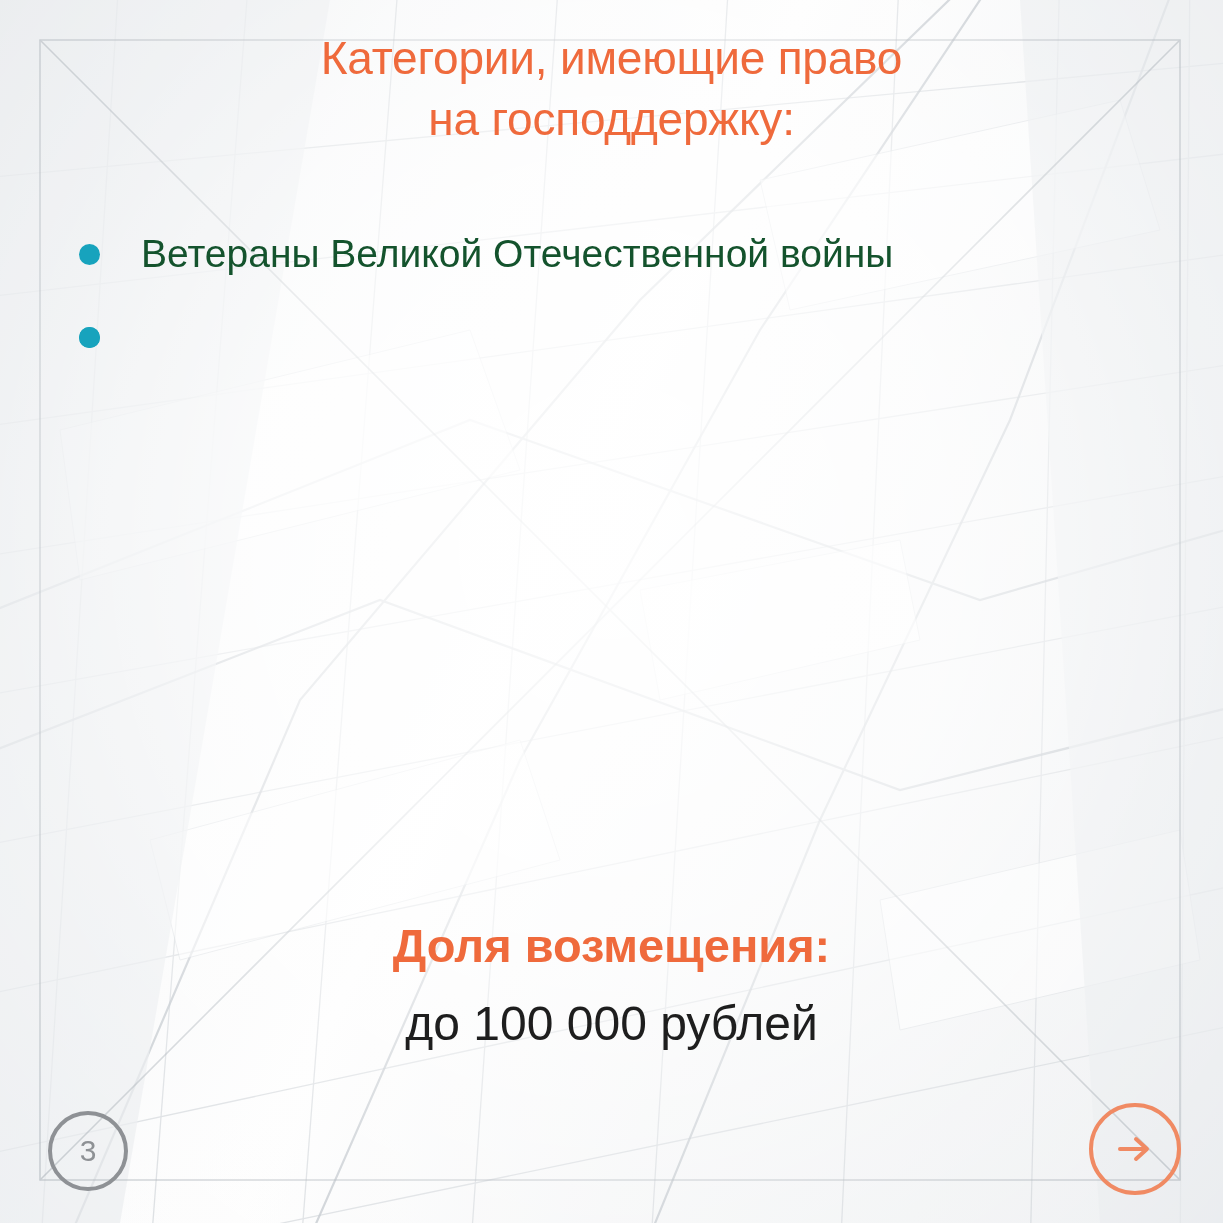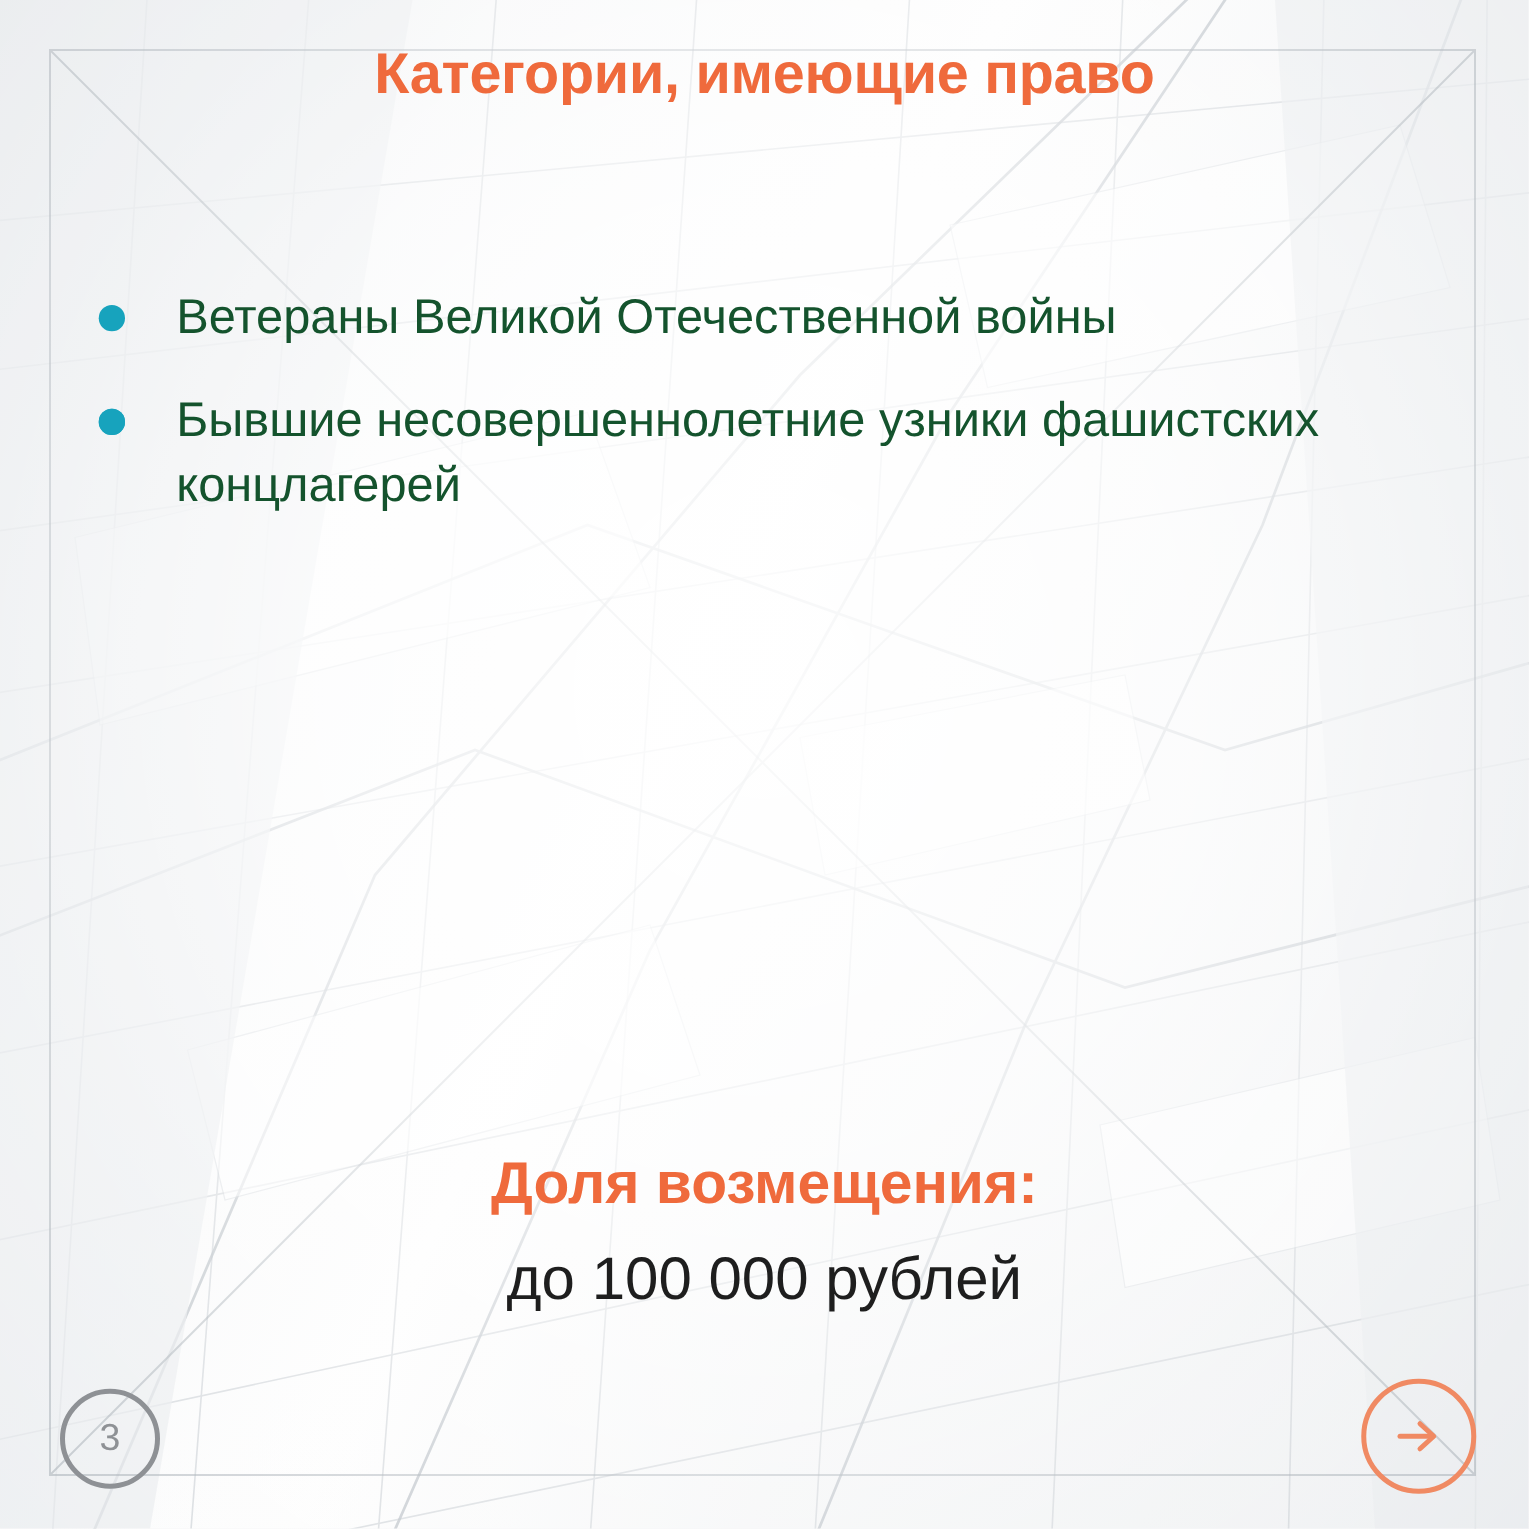--- a/index.html
+++ b/index.html
@@ -49,21 +49,21 @@
   }
 
   .title {
     position: absolute;
     top: 28px;
     left: 0;
     right: 0;
     text-align: center;
     color: #ef6a3c;
     font-size: 46px;
-    font-weight: bold;
+    font-weight: normal;
     line-height: 1.32;
     letter-spacing: -0.2px;
     padding: 0 110px;
   }
 
   .list {
     position: absolute;
     top: 228px;
     left: 66px;
     right: 72px;
@@ -193,33 +193,33 @@
         <path d="M1180 40 L40 1180"></path>
       </g>
     </svg>
     <div class="bg-haze"></div>
   </div>
 
   <div class="content">
 
     <div class="title">
       <div>Категории, имеющие право</div>
+      <div>на господдержку:</div>
     </div>
 
     <ul class="list">
       <li class="list-item">
         <span class="bullet"></span>
         <span>Ветераны Великой Отечественной войны</span>
       </li>
       <li class="list-item">
         <span class="bullet"></span>
       </li>
       <li class="list-item">
         <span class="bullet"></span>
-        <span>Бывшие несовершеннолетние узники фашистских концлагерей</span>
       </li>
     </ul>
 
     <div class="sub-title">Доля возмещения:</div>
     <div class="amount">до 100 000 рублей</div>
 
     <div class="page-badge">
       <span>3</span>
     </div>
 

